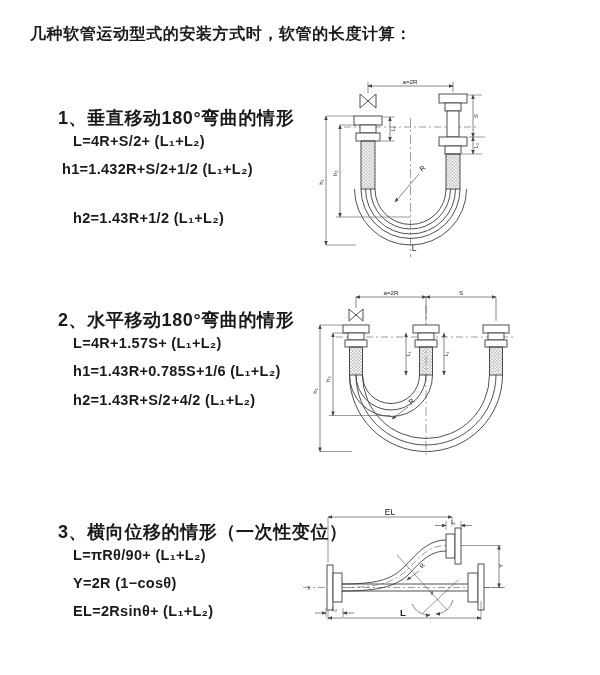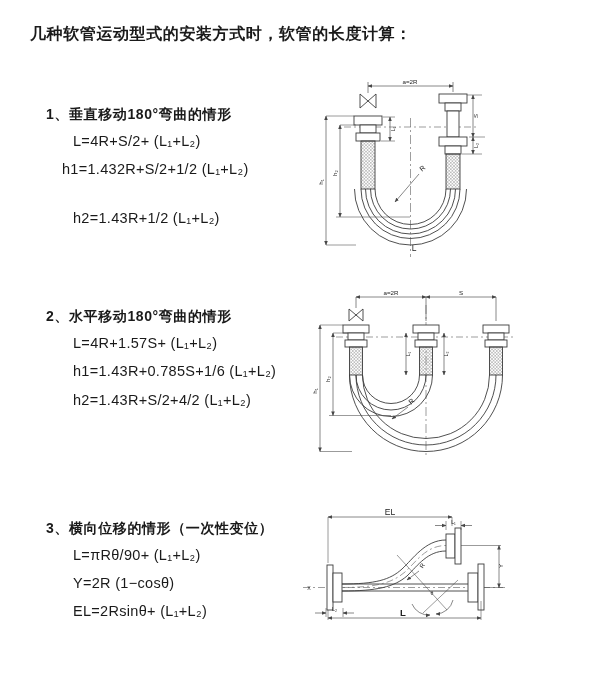--- a/index.html
+++ b/index.html
@@ -6,24 +6,24 @@
   body {
     width:600px; height:675px; background:#ffffff; position:relative;
     font-family:"Liberation Sans","DejaVu Sans",sans-serif; color:#1a1a1a;
     overflow:hidden;
   }
   .page-title {
     position:absolute; left:30px; top:24px;
     font-size:16px; font-weight:bold; letter-spacing:0.6px; white-space:nowrap;
   }
   .section-heading {
-    position:absolute; font-size:14px; font-weight:bold; letter-spacing:0.6px; white-space:nowrap;
+    position:absolute; font-size:18px; font-weight:bold; letter-spacing:0.6px; white-space:nowrap;margin-left:12px;
   }
   .formula {
-    position:absolute; font-size:14.5px; font-weight:normal; letter-spacing:0.3px; white-space:nowrap;
+    position:absolute; font-size:14.5px; font-weight:bold; letter-spacing:0.3px; white-space:nowrap;
   }
   svg { position:absolute; overflow:visible; }
   .dwg   { stroke:#3c3c3c; fill:none; stroke-width:0.9; }
   .dwgf  { stroke:#3c3c3c; fill:#ffffff; stroke-width:0.9; }
   .dim   { stroke:#474747; fill:none; stroke-width:0.65; }
   .thin  { stroke:#474747; fill:none; stroke-width:0.55; }
   .cl    { stroke:#5c5c5c; fill:none; stroke-width:0.6; stroke-dasharray:9 3 2 3; }
   .cl2   { stroke:#5c5c5c; fill:none; stroke-width:0.6; stroke-dasharray:7 3 2 3; }
   svg text { fill:#222; font-family:"Liberation Sans","DejaVu Sans",sans-serif; }
   .t5  { font-size:5.2px; }

